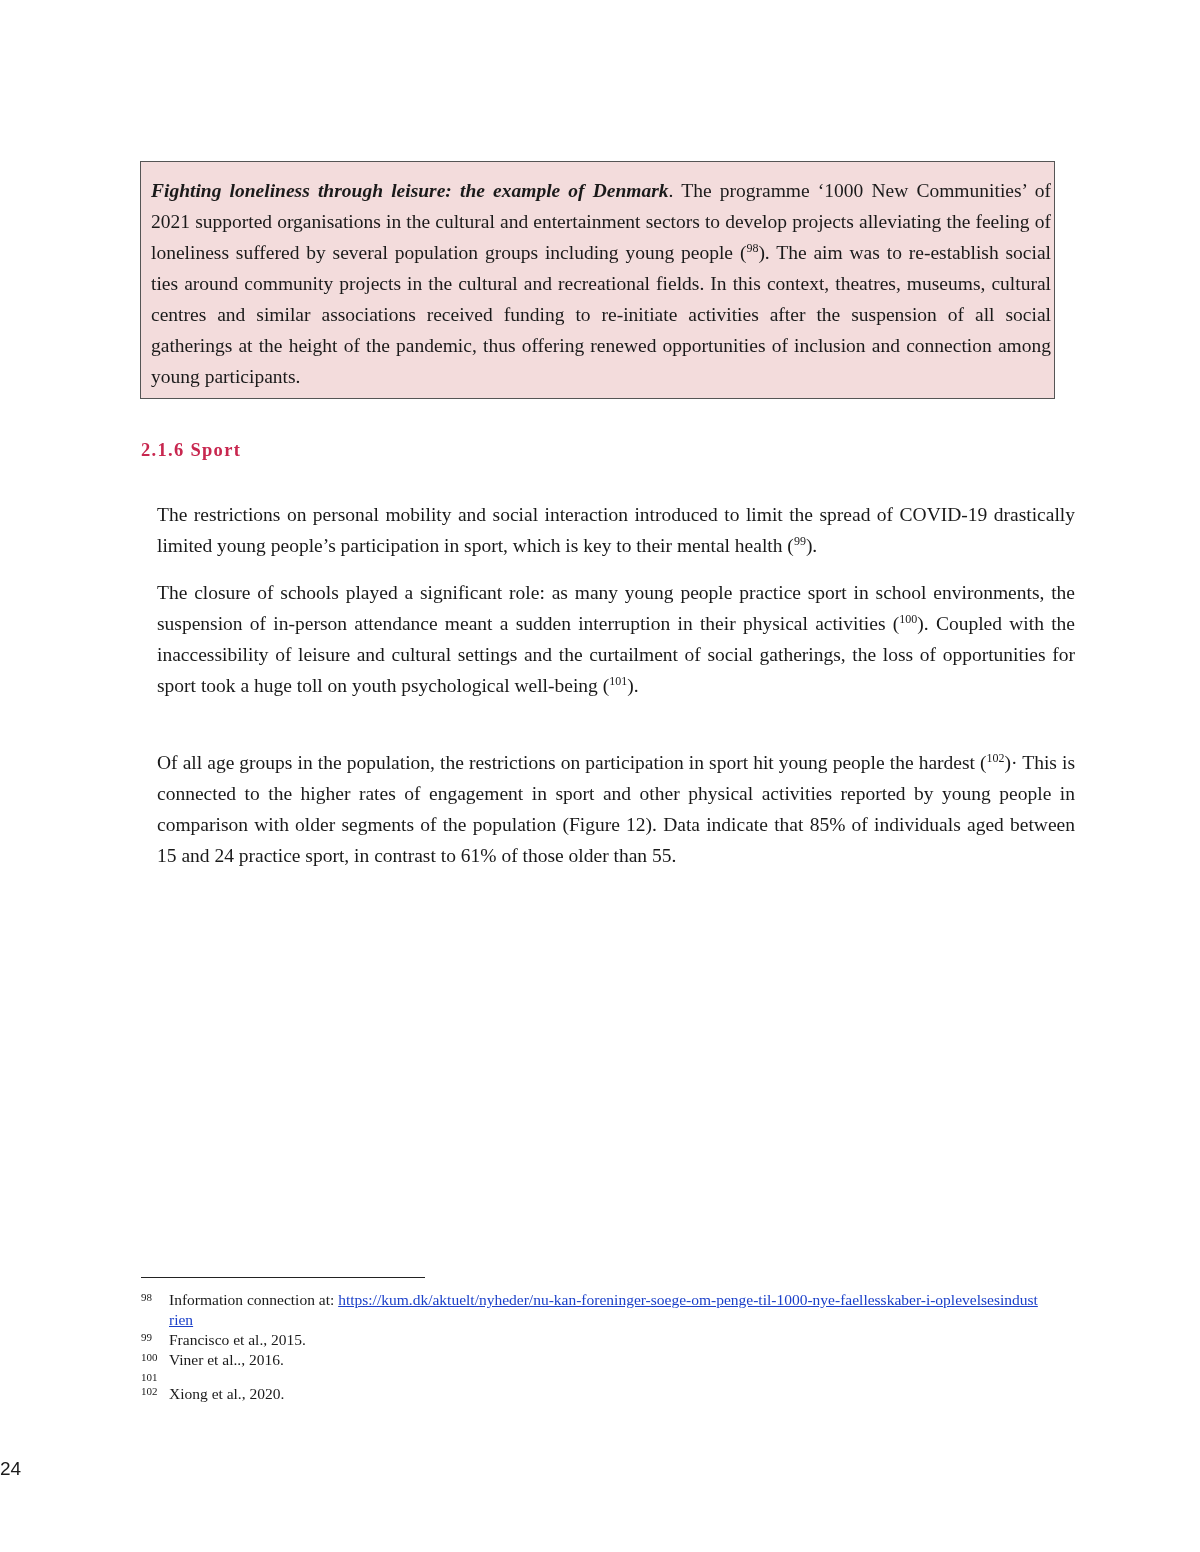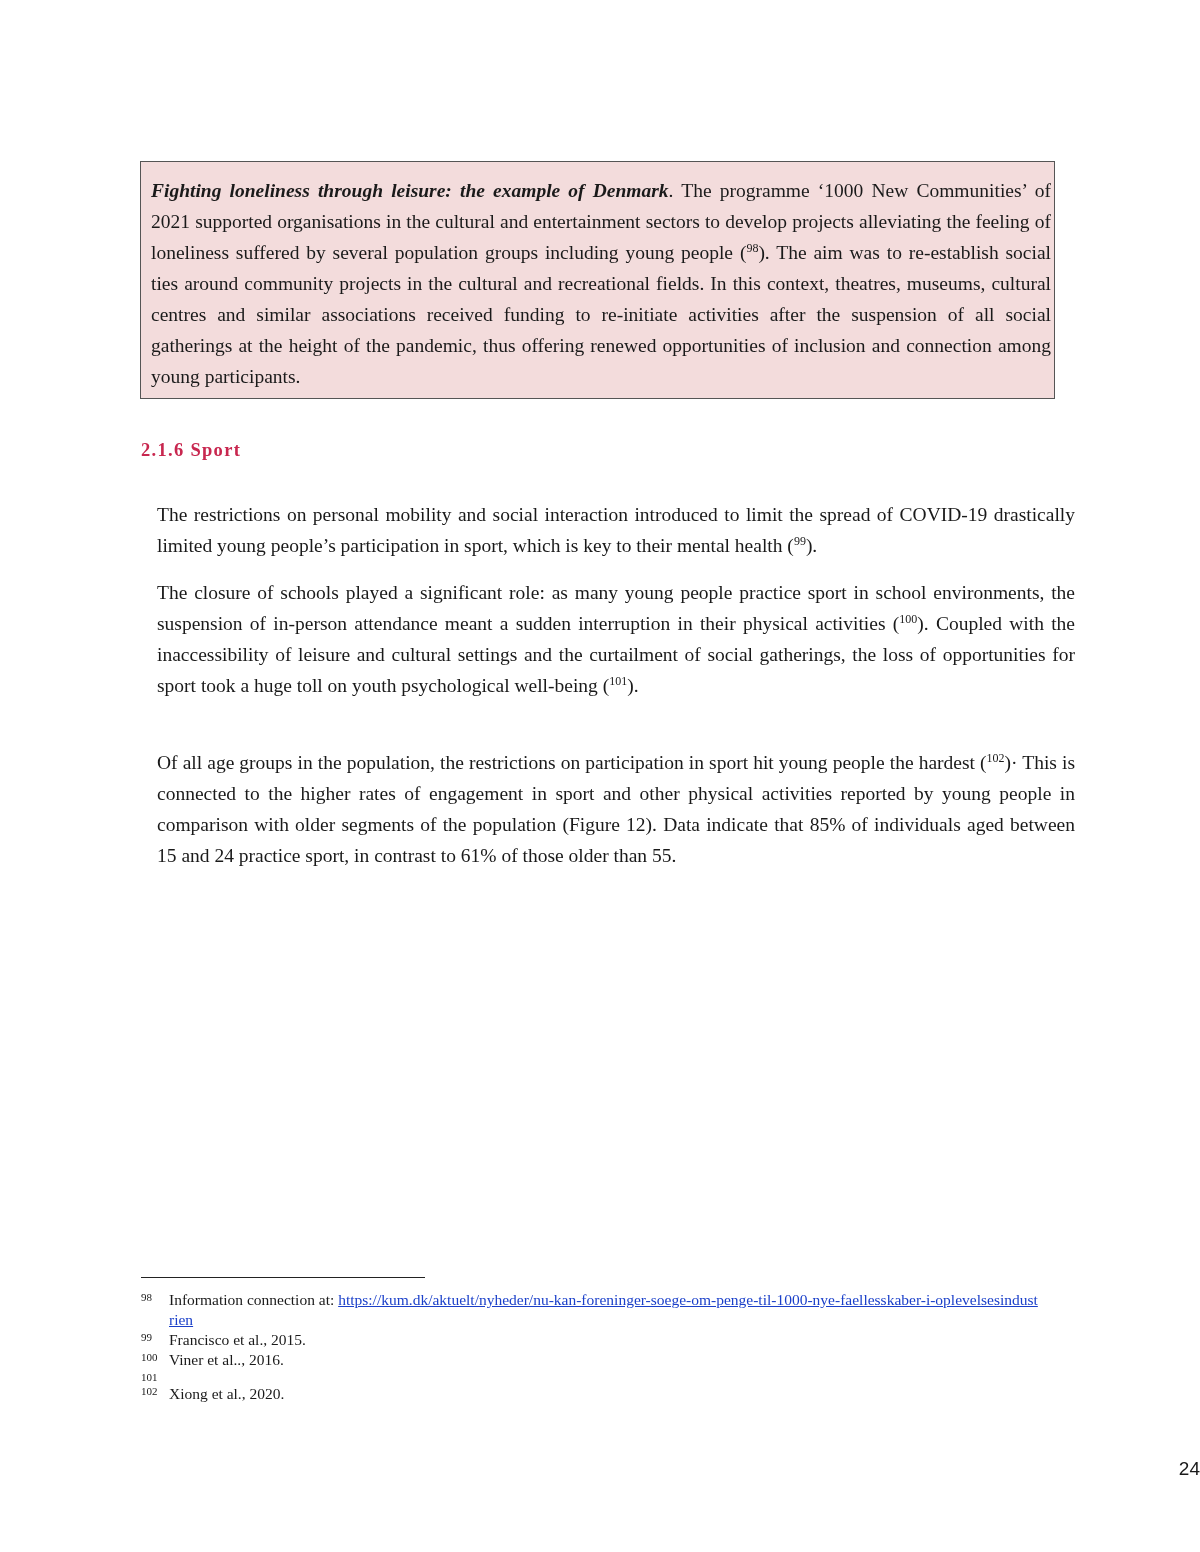--- a/index.html
+++ b/index.html
@@ -7,21 +7,21 @@
   .box { position: absolute; left: 140px; top: 161px; width: 900px; padding: 13px 3px 6px 10px; background: #f3dcdc; border: 1.5px solid #555; font-size: 19.5px; line-height: 31px; text-align: justify; }
   .box .lead { font-weight: bold; font-style: italic; }
   h3 { position: absolute; left: 141px; top: 440px; margin: 0; font-family: Liberation Serif, serif; font-weight: bold; font-size: 18.5px; letter-spacing: 1.3px; color: #c8274f; }
   .body-text { position: absolute; left: 141px; width: 918px; font-size: 19.5px; line-height: 31px; text-align: justify; margin: 16px; }
   sup { font-size: 12px; line-height: 0; vertical-align: 7px; }
   .fn-rule { position: absolute; left: 141px; top: 1277px; width: 284px; border-top: 1.3px solid #222; }
   .footnotes { position: absolute; left: 141px; top: 1290px; width: 900px; font-size: 15.5px; line-height: 20px; }
   .fn { display: flex; }
   .fn .num { width: 28px; flex: none; font-size: 11px; vertical-align: top; line-height: 14px; }
   .fn a { color: #1a3fc9; text-decoration: underline; }
-  .page-num { position: absolute; left: 0; width: 1200px; top: 1458px; text-align: right; font-family: "Liberation Sans", sans-serif; font-size: 19px; }
+  .page-num { position: absolute; left: 0; width: 1200px; top: 1458px; text-align: left; font-family: "Liberation Sans", sans-serif; font-size: 19px; }
 </style>
 </head>
 <body>
 
 <div class="box">
   <span class="lead">Fighting loneliness through leisure: the example of Denmark</span><span>. The programme ‘1000 New Communities’ of 2021 supported organisations in the cultural and entertainment sectors to develop projects alleviating the feeling of loneliness suffered by several population groups including young people (</span><sup>98</sup><span>). The aim was to re-establish social ties around community projects in the cultural and recreational fields. In this context, theatres, museums, cultural centres and similar associations received funding to re-initiate activities after the suspension of all social gatherings at the height of the pandemic, thus offering renewed opportunities of inclusion and connection among young participants.</span>
 </div>
 
 <h3>2.1.6 Sport</h3>
 

